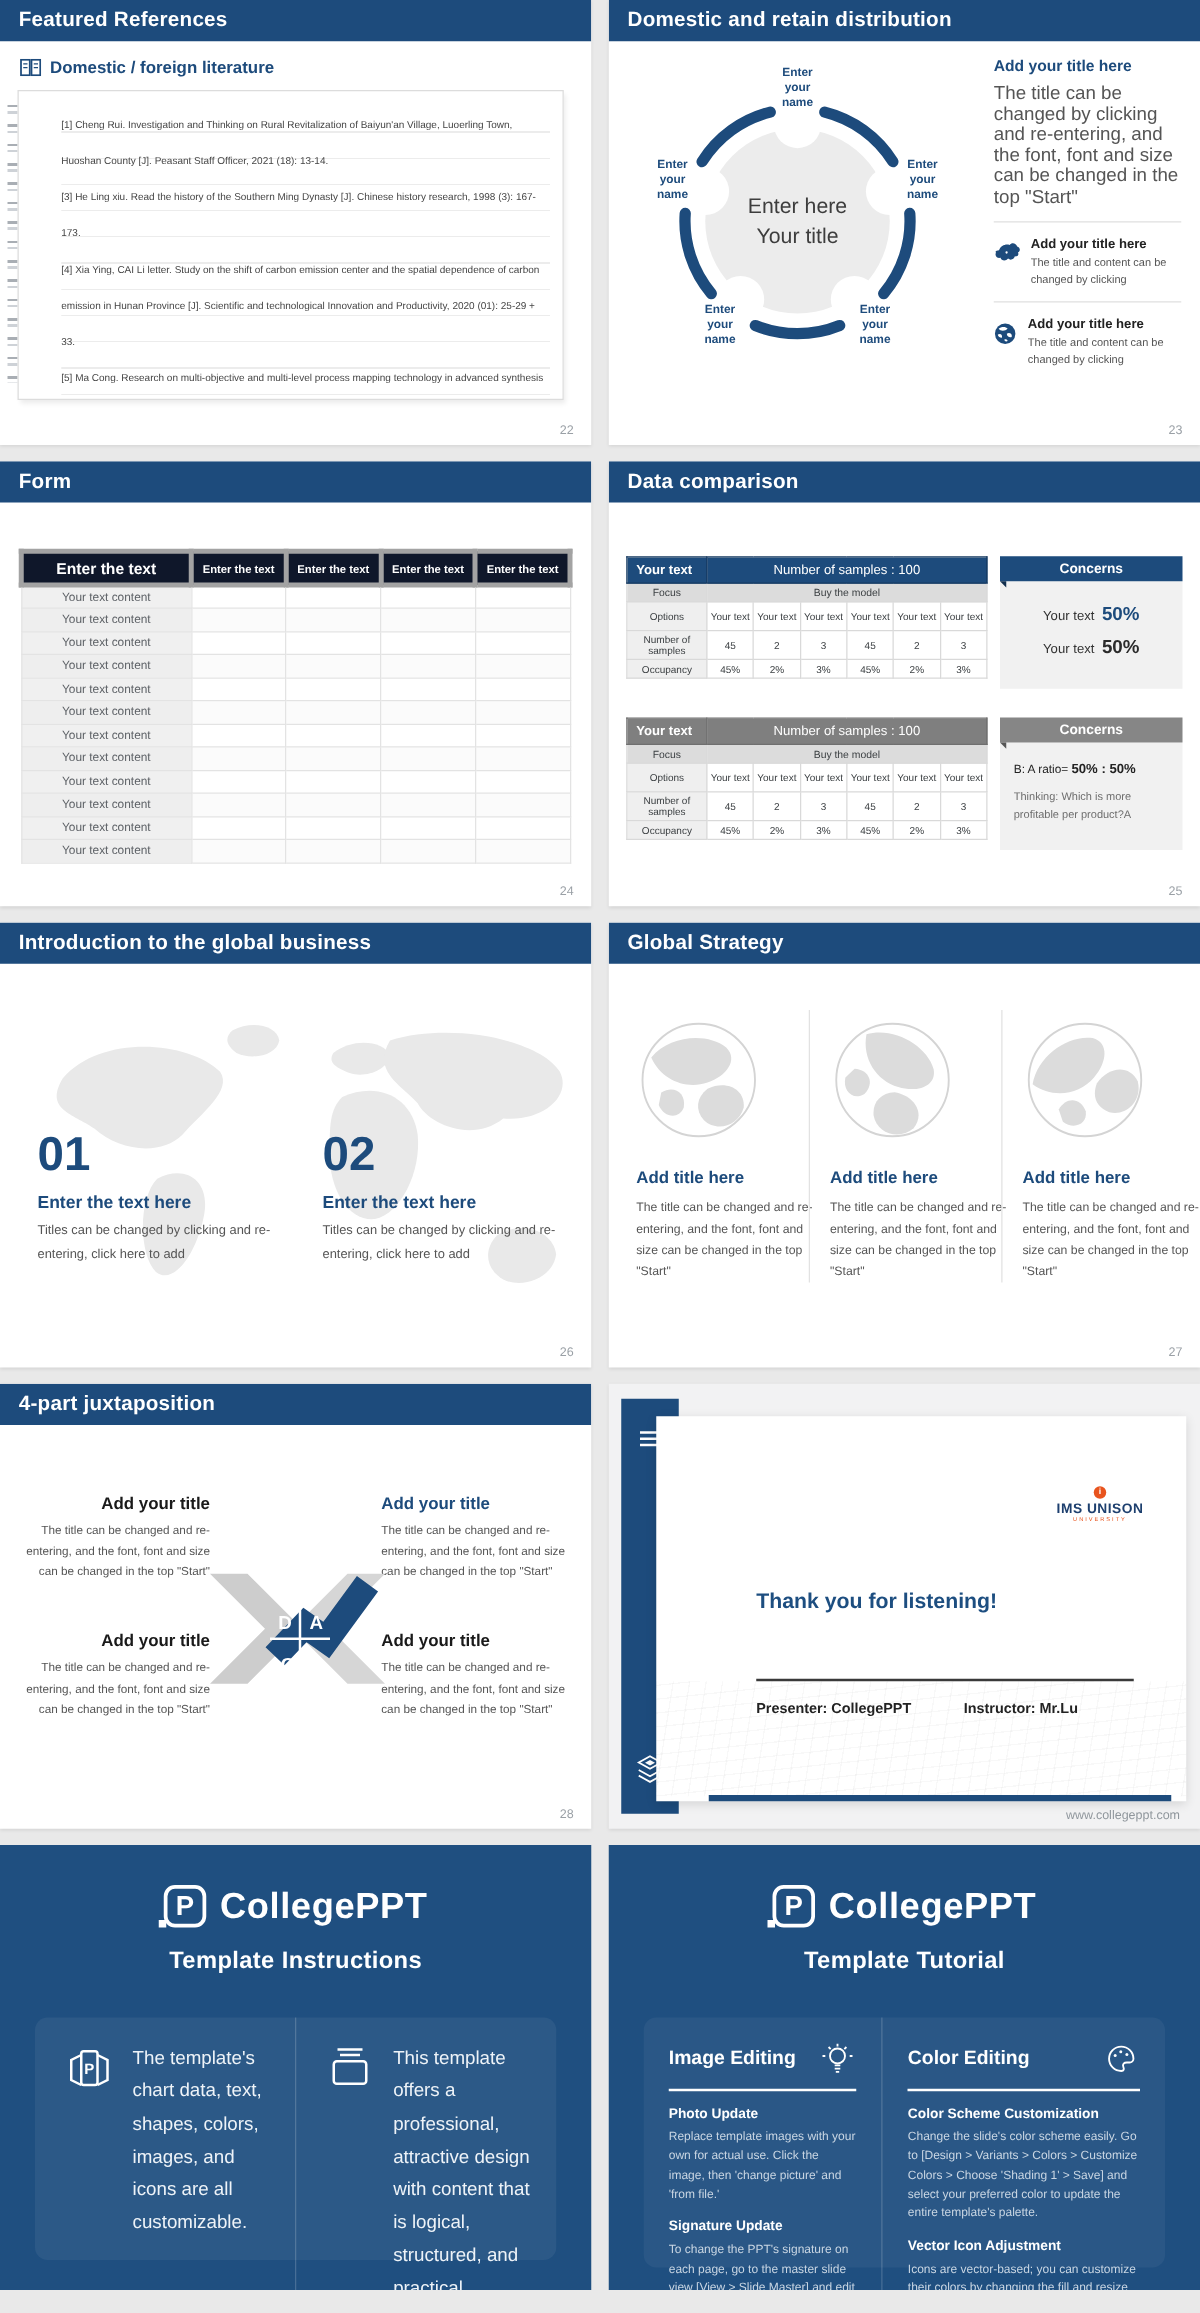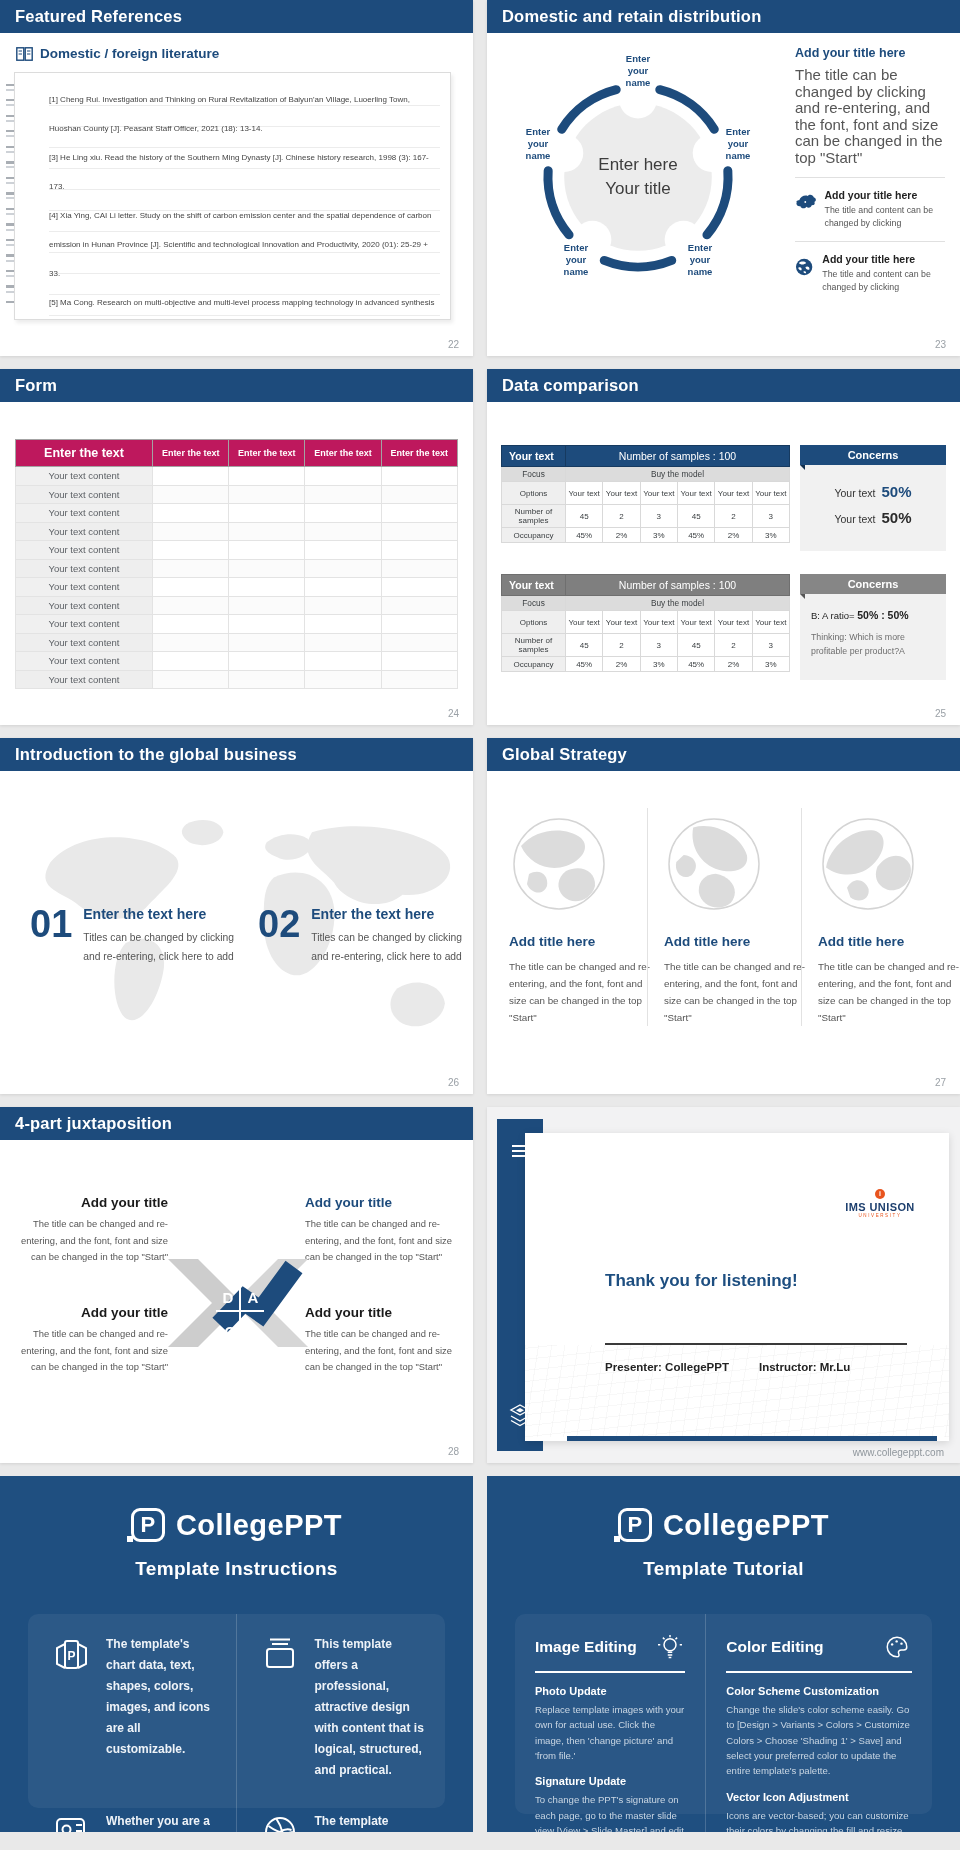--- a/index.html
+++ b/index.html
@@ -35,21 +35,21 @@
   .s23-right { position:absolute; left:308px; top:46px; width:150px; }
   .s23-right-title { color:#1d4b7c; font-size:12.5px; font-weight:bold; margin-bottom:7px; }
   .s23-right-body { font-size:15px; color:#555; line-height:16.5px; }
   .s23-div { border:none; border-top:1px solid #e0e0e0; margin:11px 0; }
   .s23-item { display:flex; gap:9px; align-items:flex-start; }
   .s23-item-title { font-size:10.5px; font-weight:bold; color:#222; margin-bottom:3px; }
   .s23-item-body { font-size:8.8px; color:#555; line-height:13px; }
 
   
   .form-table { position:absolute; left:15px; top:70px; width:443px; border-collapse:collapse; table-layout:fixed; }
-  .form-table th { background:#be185d; color:#fff; border:1px solid #a3a3a3; height:27px; font-size:9px; }
+  .form-table th { background:#0f172a; color:#fff; border:4px solid #a3a3a3; height:27px; font-size:9px; }
   .form-table th.first { font-size:12.5px; }
   .form-table td { border:1px solid #e3e3e3; height:18.5px; font-size:9.5px; color:#5d6166;
                    text-align:center; background:#fff; }
   .form-table td.first { background:#f0f0f0; }
   .form-table tr:nth-child(even) td { background:#fbfbfb; }
   .form-table tr:nth-child(even) td.first { background:#eeeeee; }
 
   
   .cmp-table { position:absolute; left:14px; width:289px; border-collapse:collapse; table-layout:fixed; }
   .cmp-table th { border:1px solid #163a60; height:21px; color:#fff; font-size:10.5px; }
@@ -73,21 +73,21 @@
   .c1lab { font-size:10.5px; color:#333; }
   .c1val { font-size:15px; font-weight:bold; }
   .c1val.blue { color:#1d4b7c; }
   .c1val.dark { color:#2b2b2b; }
   .c2ratio { font-size:9.5px; color:#222; margin-top:6px; }
   .c2ratio b { font-size:10.5px; }
   .c2note { font-size:8.8px; color:#6e6e6e; line-height:14px; margin-top:9px; }
 
   
   .worldmap { position:absolute; left:10px; top:60px; width:453px; height:280px; }
-  .s26-item { position:absolute; display:flex; gap:11px; width:210px; }
+  .s26-item { position:absolute; display:flex; gap:11px; width:210px;flex-direction:column; }
   .s26-num { font-size:38px; font-weight:bold; color:#1d4b7c; line-height:.95; }
   .s26-title { font-size:14px; font-weight:bold; color:#1d4b7c; margin-bottom:6px; }
   .s26-body { font-size:10.3px; color:#555; line-height:19px; }
 
   
   .s27-col { position:absolute; top:70px; width:146px; text-align:left; }
   .s27-col.divl { border-left:1px solid #e2e2e2; padding-left:16px; width:162px; }
   .s27-globe { margin:8px 0 22px 2px; }
   .s27-title { font-size:13.5px; font-weight:bold; color:#1d4b7c; margin-bottom:9px; }
   .s27-body { font-size:9.8px; color:#555; line-height:17px; }
@@ -113,37 +113,37 @@
   .ty-card::after { content:""; position:absolute; left:42px; right:12px; bottom:0; height:5px; background:#1d4b7c; }
   .ims { position:absolute; right:26px; top:56px; width:86px; text-align:center; }
   .ims-dot { width:10px; height:10px; border-radius:50%; background:#e8541e; margin:0 auto 2px;
              color:#fff; font-size:7px; line-height:10px; font-weight:bold; }
   .ims-name { font-size:11px; font-weight:bold; color:#1d3f6e; letter-spacing:.4px; }
   .ims-sub { font-size:4.5px; color:#e8541e; letter-spacing:1.6px; }
   .ty-line1 { position:absolute; left:80px; top:138px; font-size:17px; font-weight:bold; color:#1d4e80; }
   .ty-line2 { position:absolute; left:80px; top:160px; font-size:27px; font-weight:bold; color:#2a2a2a; letter-spacing:.4px; }
   .ty-rule { position:absolute; left:80px; top:210px; width:302px; height:2px; background:#3a3a3a; }
   .ty-pres { position:absolute; left:80px; top:228px; font-size:11.5px; font-weight:bold; color:#222;
-             display:flex; gap:30px; }
+             display:flex; gap:42px; }
   .ty-url { position:absolute; right:16px; bottom:5px; font-size:10px; color:#8f969c; }
 
   
   .panel { position:relative; background:#1f4f80; color:#fff; overflow:hidden; }
   .brand { display:flex; align-items:center; justify-content:center; gap:11px; padding-top:32px; }
   .brand-mark { position:relative; width:34px; height:34px; border:3px solid #fff; border-radius:9px;
                 display:flex; align-items:center; justify-content:center; font-weight:bold; font-size:22px; color:#fff; }
   .brand-mark::after { content:""; position:absolute; left:-7px; bottom:-3px; width:6px; height:6px; background:#fff; }
   .brand-name { font-size:29px; font-weight:bold; letter-spacing:.5px; }
   .panel-heading { text-align:center; font-size:19px; font-weight:bold; margin-top:16px; letter-spacing:.3px; }
   .instr-grid { position:absolute; left:28px; right:28px; top:138px; bottom:24px;
                 background:rgba(255,255,255,.06); border-radius:10px;
                 display:grid; grid-template-columns:1fr 1fr; grid-template-rows:1fr 1fr; }
   .instr-cell { padding:20px 18px 10px 22px; display:flex; gap:14px; align-items:flex-start; }
   .instr-cell.bl { border-right:1px solid rgba(255,255,255,.18); }
-  .instr-text { font-size:12px; line-height:1.75; color:#eef3f8;font-weight:bold; }
+  .instr-text { font-size:15px; line-height:1.75; color:#eef3f8; }
   .icon-w { flex:0 0 42px; }
   .tut-grid { position:absolute; left:28px; right:28px; top:138px; bottom:18px;
               background:rgba(255,255,255,.05); border-radius:10px;
               display:grid; grid-template-columns:1fr 1.18fr; }
   .tut-col { padding:18px 20px; }
   .tut-col.first { border-right:1px solid rgba(255,255,255,.18); }
   .tut-head { display:flex; justify-content:space-between; align-items:center; }
   .tut-title { font-size:15.5px; font-weight:bold; }
   .tut-rule { height:2px; background:#fff; margin:9px 0 4px; }
   .tut-sub { font-size:11px; font-weight:bold; margin-top:12px; }

